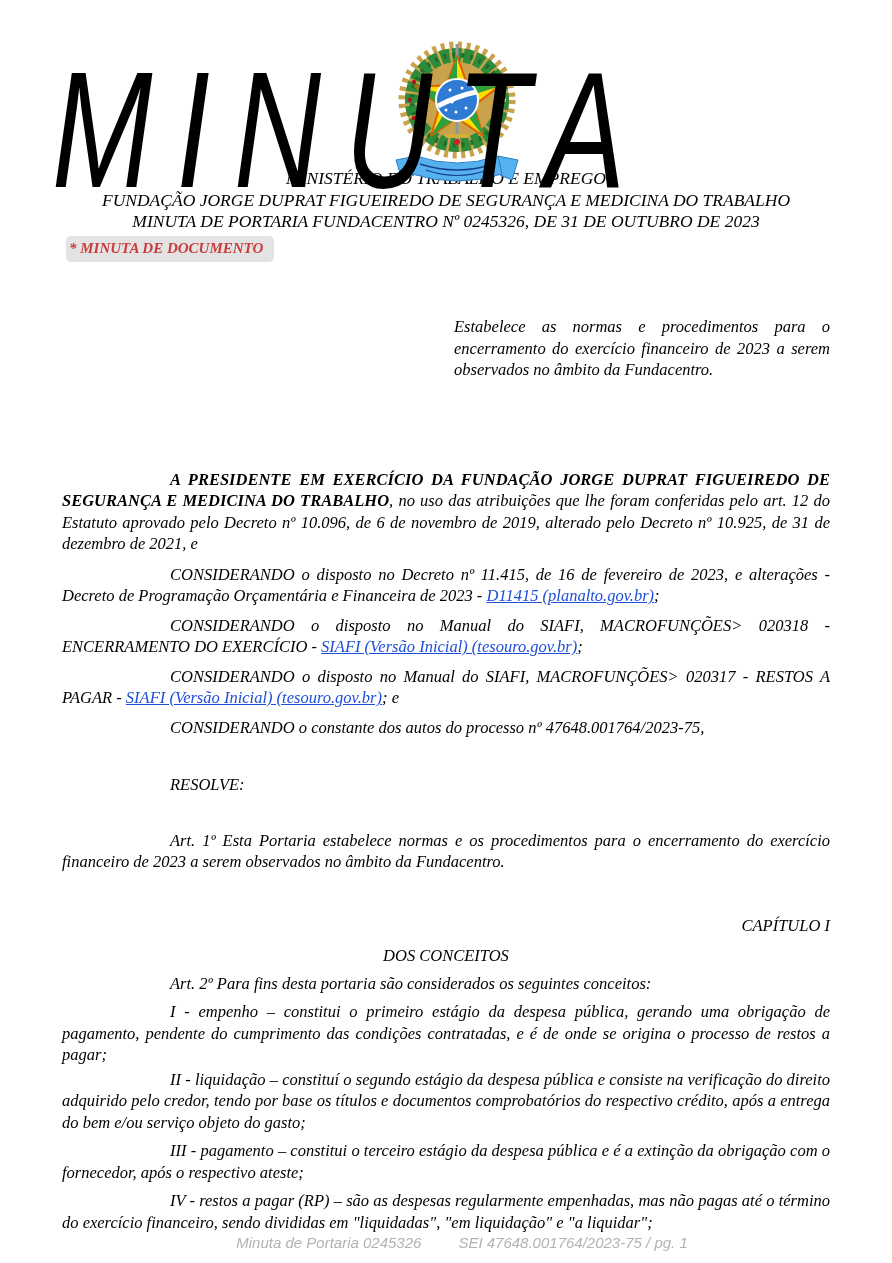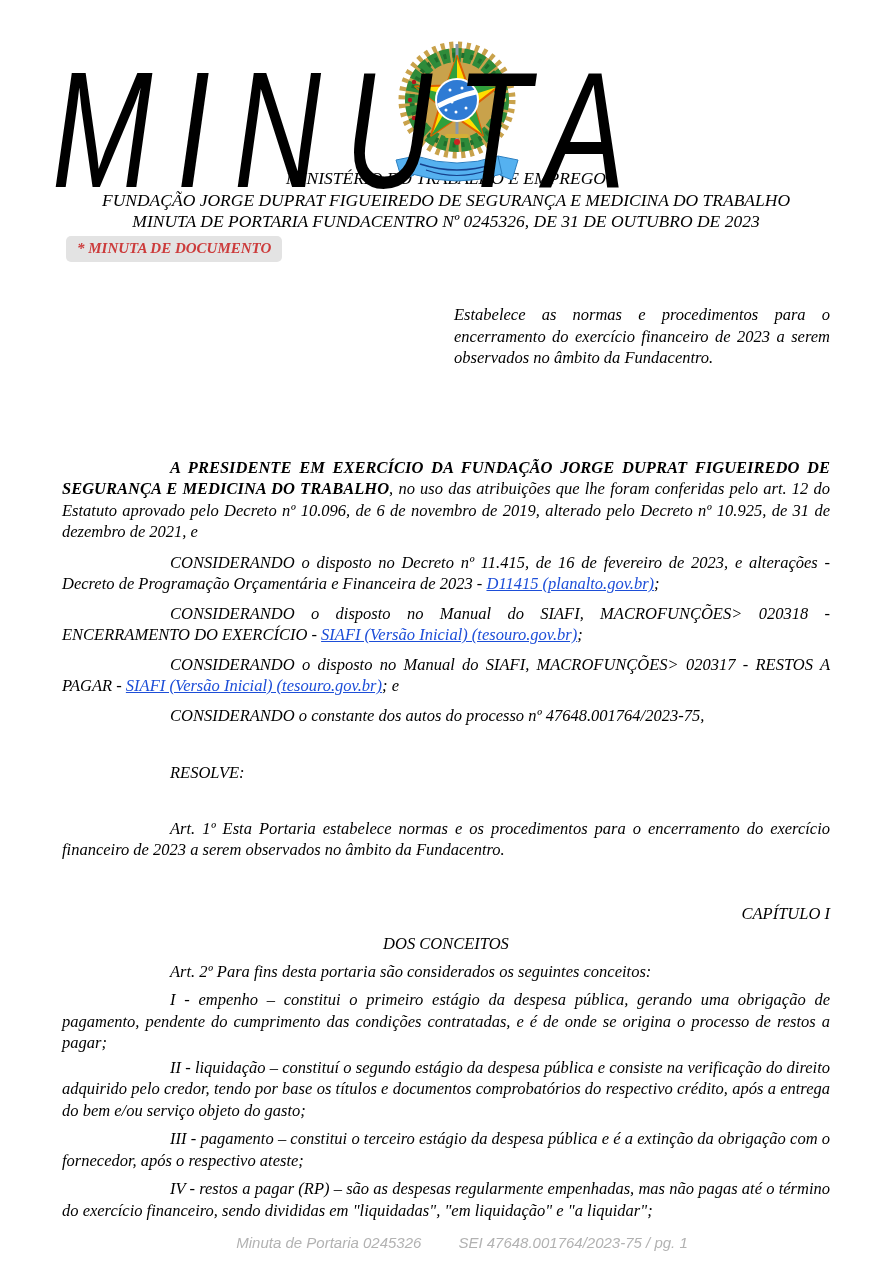--- a/index.html
+++ b/index.html
@@ -48,31 +48,31 @@
     line-height: 21.5px;
     z-index: 0;
   }
   
   .badge {
     position: absolute;
     left: 66px;
     top: 236px;
     background: #e3e3e3;
     border-radius: 5px;
-    padding: 4px 11px 5px 11px;
+    padding: 4px 11px 5px 3px;
     font-size: 15px;
     font-weight: bold;
     color: #cc3b3b;
     z-index: 2;
     white-space: nowrap;
   }
   
   .content {
     position: absolute;
-    top: 304px;
+    top: 316px;
     left: 62px;
     width: 768px;
     font-size: 16.5px;
     line-height: 21.5px;
     z-index: 0;
   }
   .para {
     text-align: justify;
     text-indent: 108px;
     margin: 0;

